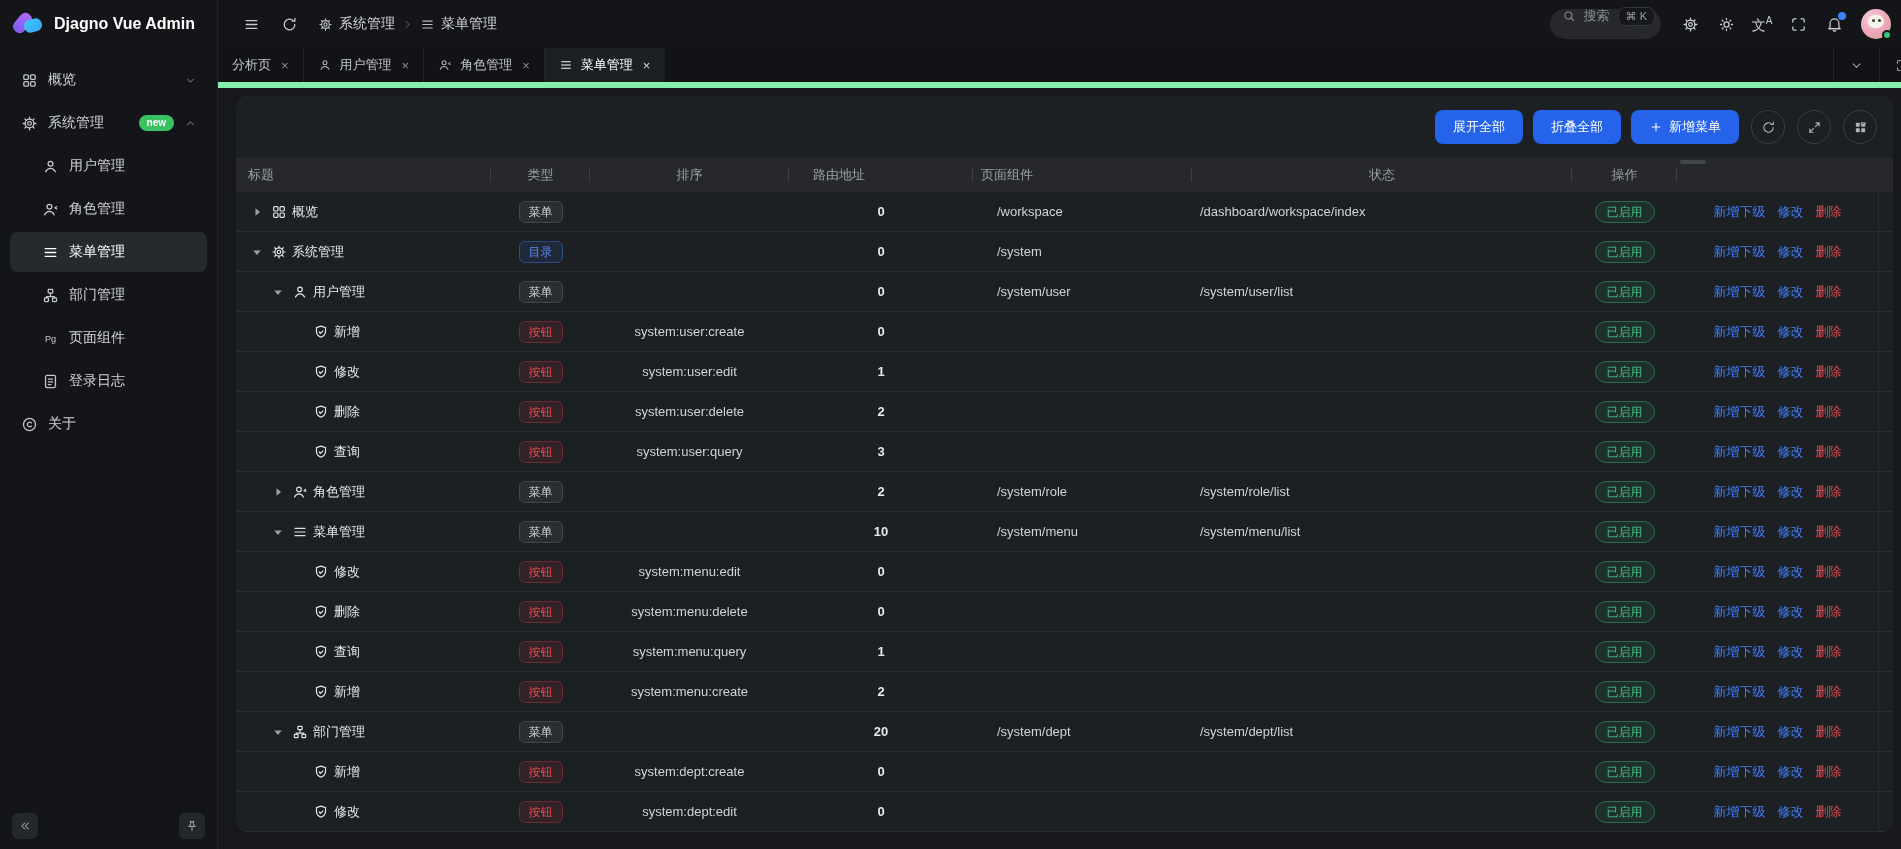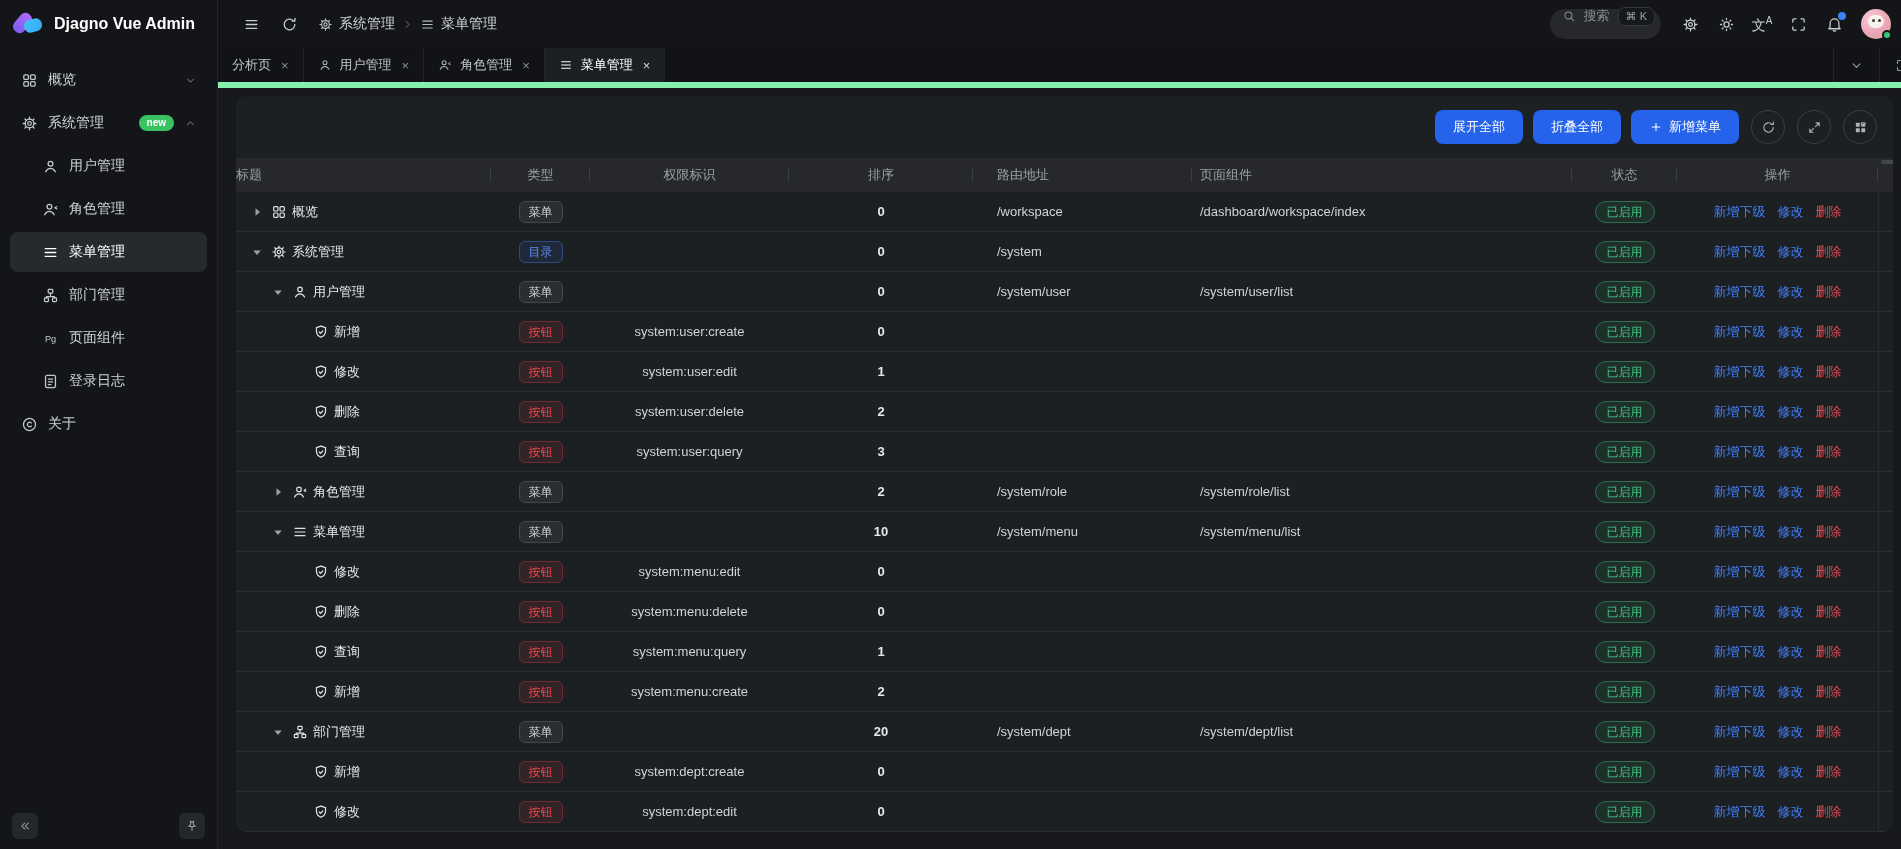--- a/index.html
+++ b/index.html
@@ -72,21 +72,21 @@
   .toolbar { height:62px; flex:none; display:flex; align-items:center; justify-content:flex-end; gap:10px; padding:0 16px; }
   .btn-primary { height:34px; border:none; border-radius:8px; background:#2563eb; color:#fff; font-size:13px; font-weight:500; padding:0 18px; display:flex; align-items:center; gap:6px; cursor:pointer; font-family:inherit; }
   .btn-primary .ico { font-size:14px; }
   .circle-btn { width:34px; height:34px; border-radius:50%; border:1px solid #3a3d42; background:transparent; color:#aeb2b8; font-size:15px; display:flex; align-items:center; justify-content:center; cursor:pointer; margin-left:2px; }
 
   
   .grid-row { display:grid; grid-template-columns:255px 99px 199px 184px 219px 380px 105px 201px 1fr; align-items:center; }
   .thead { height:34px; flex:none; background:#26282b; color:#9ba0a6; font-size:13px; font-weight:500; }
   .th { position:relative; height:100%; display:flex; align-items:center; padding:0 8px; }
   .th.c-center { justify-content:center; }
-  .th.c-left0 { padding-left:0; }
+  .th.c-left0 { padding-left:12px; }
   .th.c-route { padding-left:24px; }
   .th::after { content:""; position:absolute; right:0; top:10px; height:14px; width:1px; background:#3b3e43; }
   .th.gutter::after { display:none; }
   .th.gutter { padding:0; }
   .hscroll-thumb { position:absolute; top:2px; left:3px; width:26px; height:4px; border-radius:2px; background:#43464b; }
   .tbody { flex:1; overflow:hidden; }
   .trow { height:40px; border-bottom:1px solid #2a2d31; font-size:13px; color:#d0d3d7; }
   .td { padding:0 8px; overflow:hidden; white-space:nowrap; }
   .td.c-center { text-align:center; }
   .td-title { display:flex; align-items:center; gap:5px; color:#e6e8ea; }
@@ -419,21 +419,20 @@
                 <rect x="13.2" y="8" width="6.3" height="2.8" rx="1" fill="currentColor" stroke="none"></rect>
                 <rect x="4.5" y="13.2" width="6.3" height="6.3" rx="1" fill="currentColor" stroke="none"></rect>
                 <rect x="13.2" y="13.2" width="6.3" height="6.3" rx="1" fill="currentColor" stroke="none"></rect>
               </svg>
             </span>
           </button>
       </div>
       <div class="thead grid-row" id="thead">
           <div class="th c-left0">标题</div>
           <div class="th c-center">类型</div>
-          <div class="th c-center">权限标识</div>
           <div class="th c-center">排序</div>
           <div class="th c-route">路由地址</div>
           <div class="th c-left">页面组件</div>
           <div class="th c-center">状态</div>
           <div class="th c-center">操作</div>
           <div class="th gutter">
             <span class="hscroll-thumb"></span>
           </div>
         </div>
       <div class="tbody" id="tbody">

